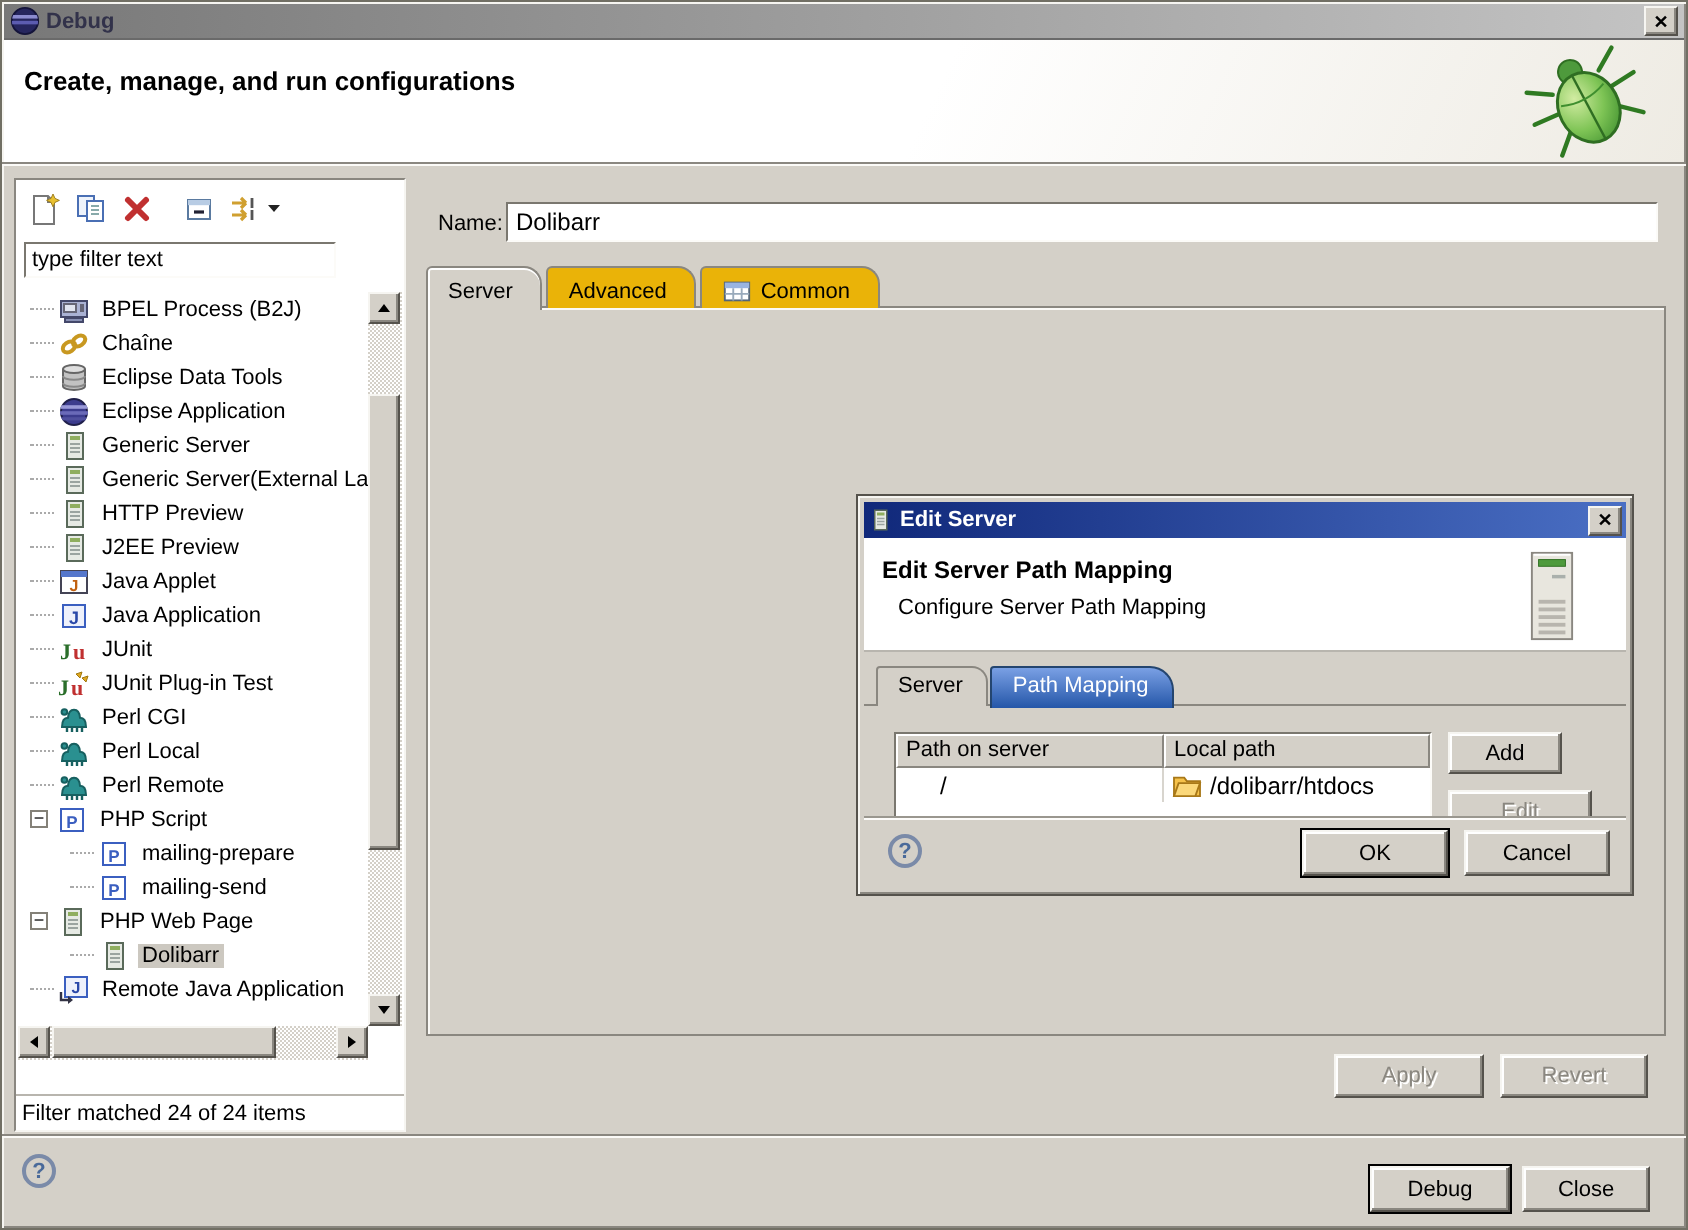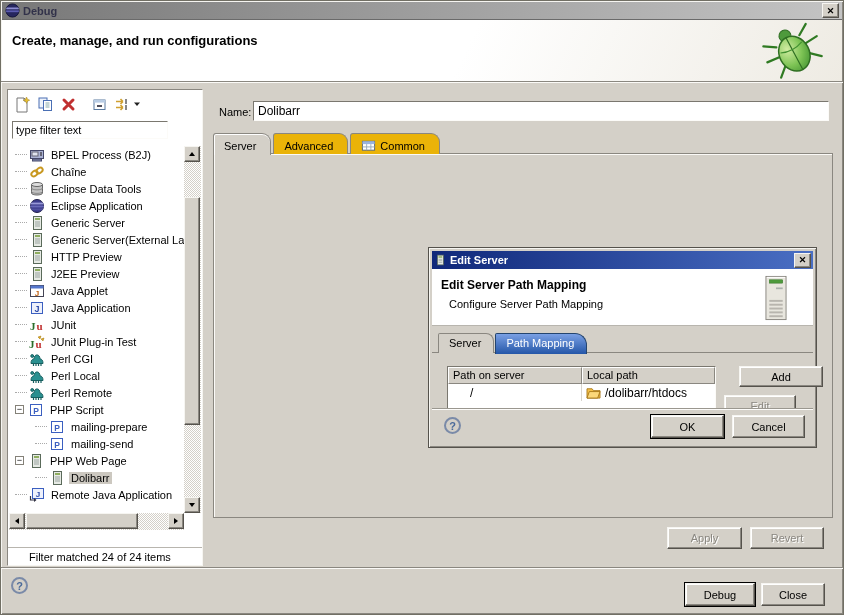--- a/index.html
+++ b/index.html
@@ -85,21 +85,21 @@
     display:flex;align-items:center;justify-content:center;}
   .thumb{position:absolute;background:#d4d0c8;border:1px solid;
     border-color:#f6f5f1 #55524c #55524c #f6f5f1;box-shadow:inset -1px -1px 0 #8a8780;}
   .tri{width:0;height:0;}
   .tri.up{border-left:3.5px solid transparent;border-right:3.5px solid transparent;border-bottom:4px solid #000;}
   .tri.down{border-left:3.5px solid transparent;border-right:3.5px solid transparent;border-top:4px solid #000;}
   .tri.left{border-top:3.5px solid transparent;border-bottom:3.5px solid transparent;border-right:4px solid #000;}
   .tri.right{border-top:3.5px solid transparent;border-bottom:3.5px solid transparent;border-left:4px solid #000;}
   .sb-status{position:absolute;left:0;right:0;bottom:0;height:18px;background:#fff;
     border-top:1px solid #b8b5ae;box-shadow:inset 0 1px 0 #fff;font-size:11px;
-    display:flex;align-items:center;padding-left:21px;}
+    display:flex;align-items:center;padding-left:3px;}
   
   .rightpane{position:absolute;left:208px;top:88px;width:629px;height:468px;}
   .tabs{position:absolute;left:212px;top:131px;height:22px;display:flex;align-items:flex-end;z-index:2;}
   .tab{height:21px;padding:3px 14px 0 10px;border:1px solid #8a8780;border-bottom:none;
     border-radius:3px 9px 0 0;margin-right:2px;background:#eab308;display:flex;align-items:center;font-size:11px;}
   .tab.active{background:#d4d0c8;box-shadow:inset 0 1px 0 #fff, inset 1px 0 0 #fff;height:22px;margin-bottom:-1px;}
   .tab .ticon{width:15px;height:15px;margin:0 4px 0 0;}
   .tabcontent{position:absolute;left:212px;top:152px;width:620px;height:365px;border:1px solid #8a8780;
     box-shadow:inset 1px 1px 0 #fbfaf7;background:#d4d0c8;z-index:1;}
   
@@ -636,21 +636,21 @@
     <span class="mc2">
       <svg class="fico">
                 <use href="#i-folder"></use>
               </svg>
       <span class="mtext">/dolibarr/htdocs</span>
     </span>
   </div>
 </div>
     </div>
 
-    <div class="btn dlgbtn" style="left:310px;top:118px;width:84px">Add</div>
+    <div class="btn dlgbtn" style="left:295px;top:118px;width:57px">Add</div>
     <div class="btn dlgbtn disabled" style="left:295px;top:147px;width:72px">Edit</div>
 
     <div class="dlg-bottom">
       <div class="helpcirc" style="left:12px;top:8px">?</div>
       <div class="btn default" style="position:absolute;left:219px;top:6px;width:73px;height:23px">OK</div>
       <div class="btn" style="position:absolute;left:300px;top:6px;width:73px;height:23px">Cancel</div>
     </div>
   </div>
 
   <div class="sep-bottom"></div>

